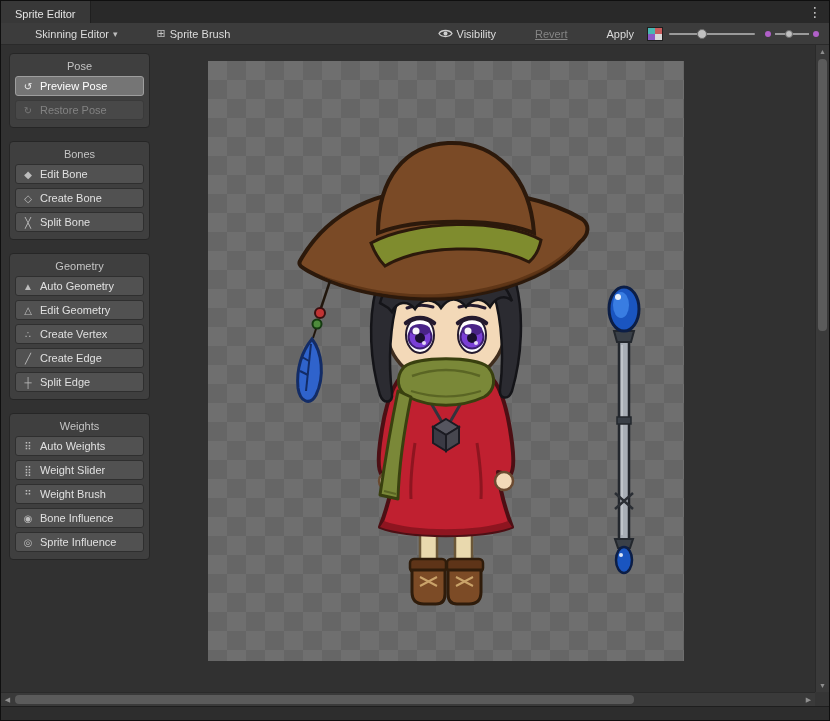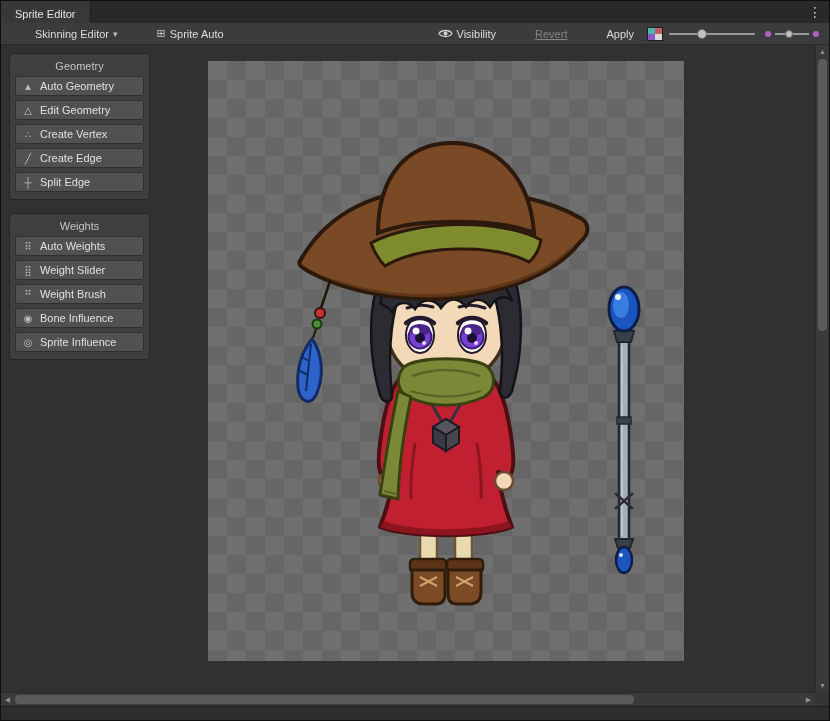--- a/index.html
+++ b/index.html
@@ -101,21 +101,21 @@
     <div class="menu-dots">⋮</div>
   </div>
 
   <div class="toolbar">
     <div class="tbtn">
       <span>Skinning Editor</span>
       <span class="arrow">▾</span>
     </div>
     <div class="tbtn">
       <span class="ticon">⊞</span>
-      <span>Sprite Auto</span>
+      <span>Sprite Brush</span>
     </div>
     <div class="spacer"></div>
     <div class="tbtn">
       <svg width="15" height="11" viewBox="0 0 15 11">
         <path d="M1 5.5 C3.5 1.5 11.5 1.5 14 5.5 C11.5 9.5 3.5 9.5 1 5.5 Z" fill="none" stroke="#cfcfcf" stroke-width="1.3"></path>
         <circle cx="7.5" cy="5.5" r="2" fill="#cfcfcf"></circle>
       </svg>
       <span>Visibility</span>
     </div>
     <div class="tbtn disabled">
@@ -246,21 +246,47 @@
             <path d="M103 283 L98 330" stroke="#132c66" stroke-width="2"></path>
             <path d="M92 310 L100 314 M94 296 L101 300" stroke="#132c66" stroke-width="2"></path>
           </g>
         </g>
       </svg>
     </div>
   </div>
 
   <div class="left-panel">
 
-
+    <div class="group">
+      <div class="group-title">Pose</div>
+      <div class="pbtn selected">
+        <span class="ic">↺</span>
+        <span>Preview Pose</span>
+      </div>
+      <div class="pbtn disabled">
+        <span class="ic">↻</span>
+        <span>Restore Pose</span>
+      </div>
+    </div>
+
+    <div class="group">
+      <div class="group-title">Bones</div>
+      <div class="pbtn">
+        <span class="ic">◆</span>
+        <span>Edit Bone</span>
+      </div>
+      <div class="pbtn">
+        <span class="ic">◇</span>
+        <span>Create Bone</span>
+      </div>
+      <div class="pbtn">
+        <span class="ic">╳</span>
+        <span>Split Bone</span>
+      </div>
+    </div>
 
     <div class="group">
       <div class="group-title">Geometry</div>
       <div class="pbtn">
         <span class="ic">▲</span>
         <span>Auto Geometry</span>
       </div>
       <div class="pbtn">
         <span class="ic">△</span>
         <span>Edit Geometry</span>

